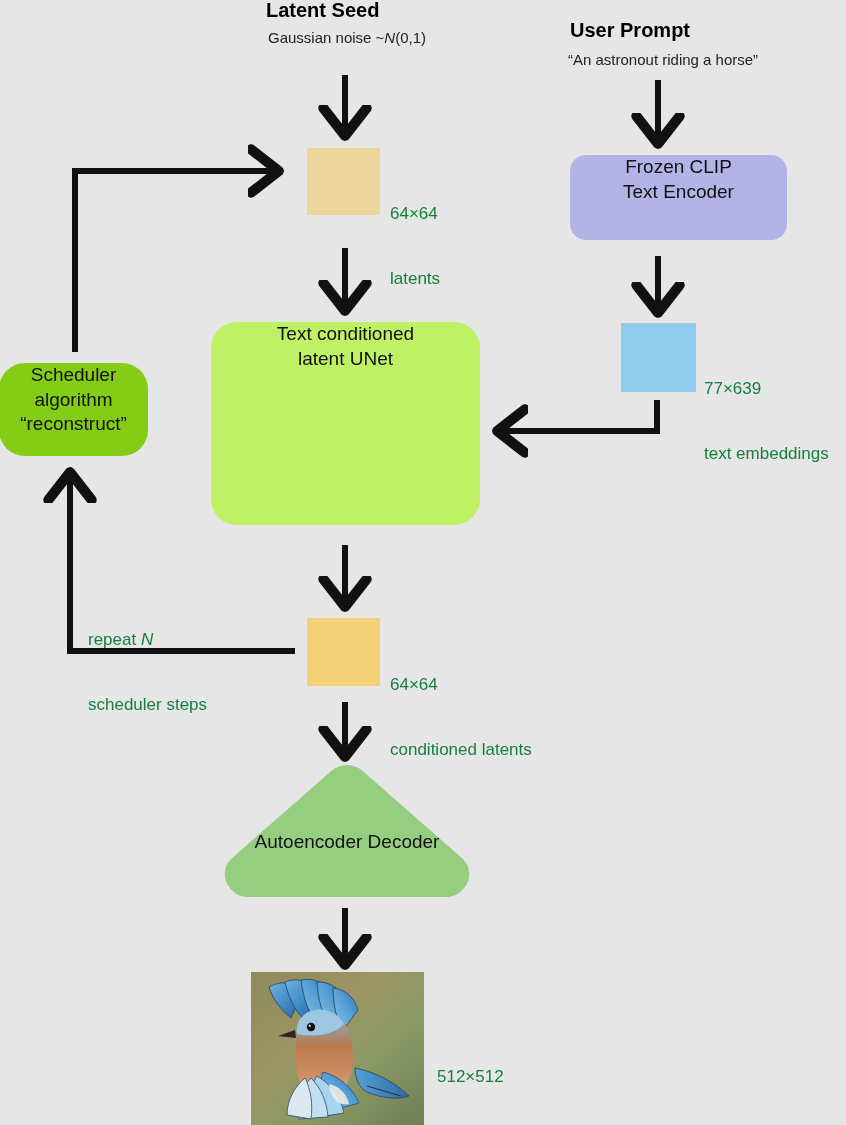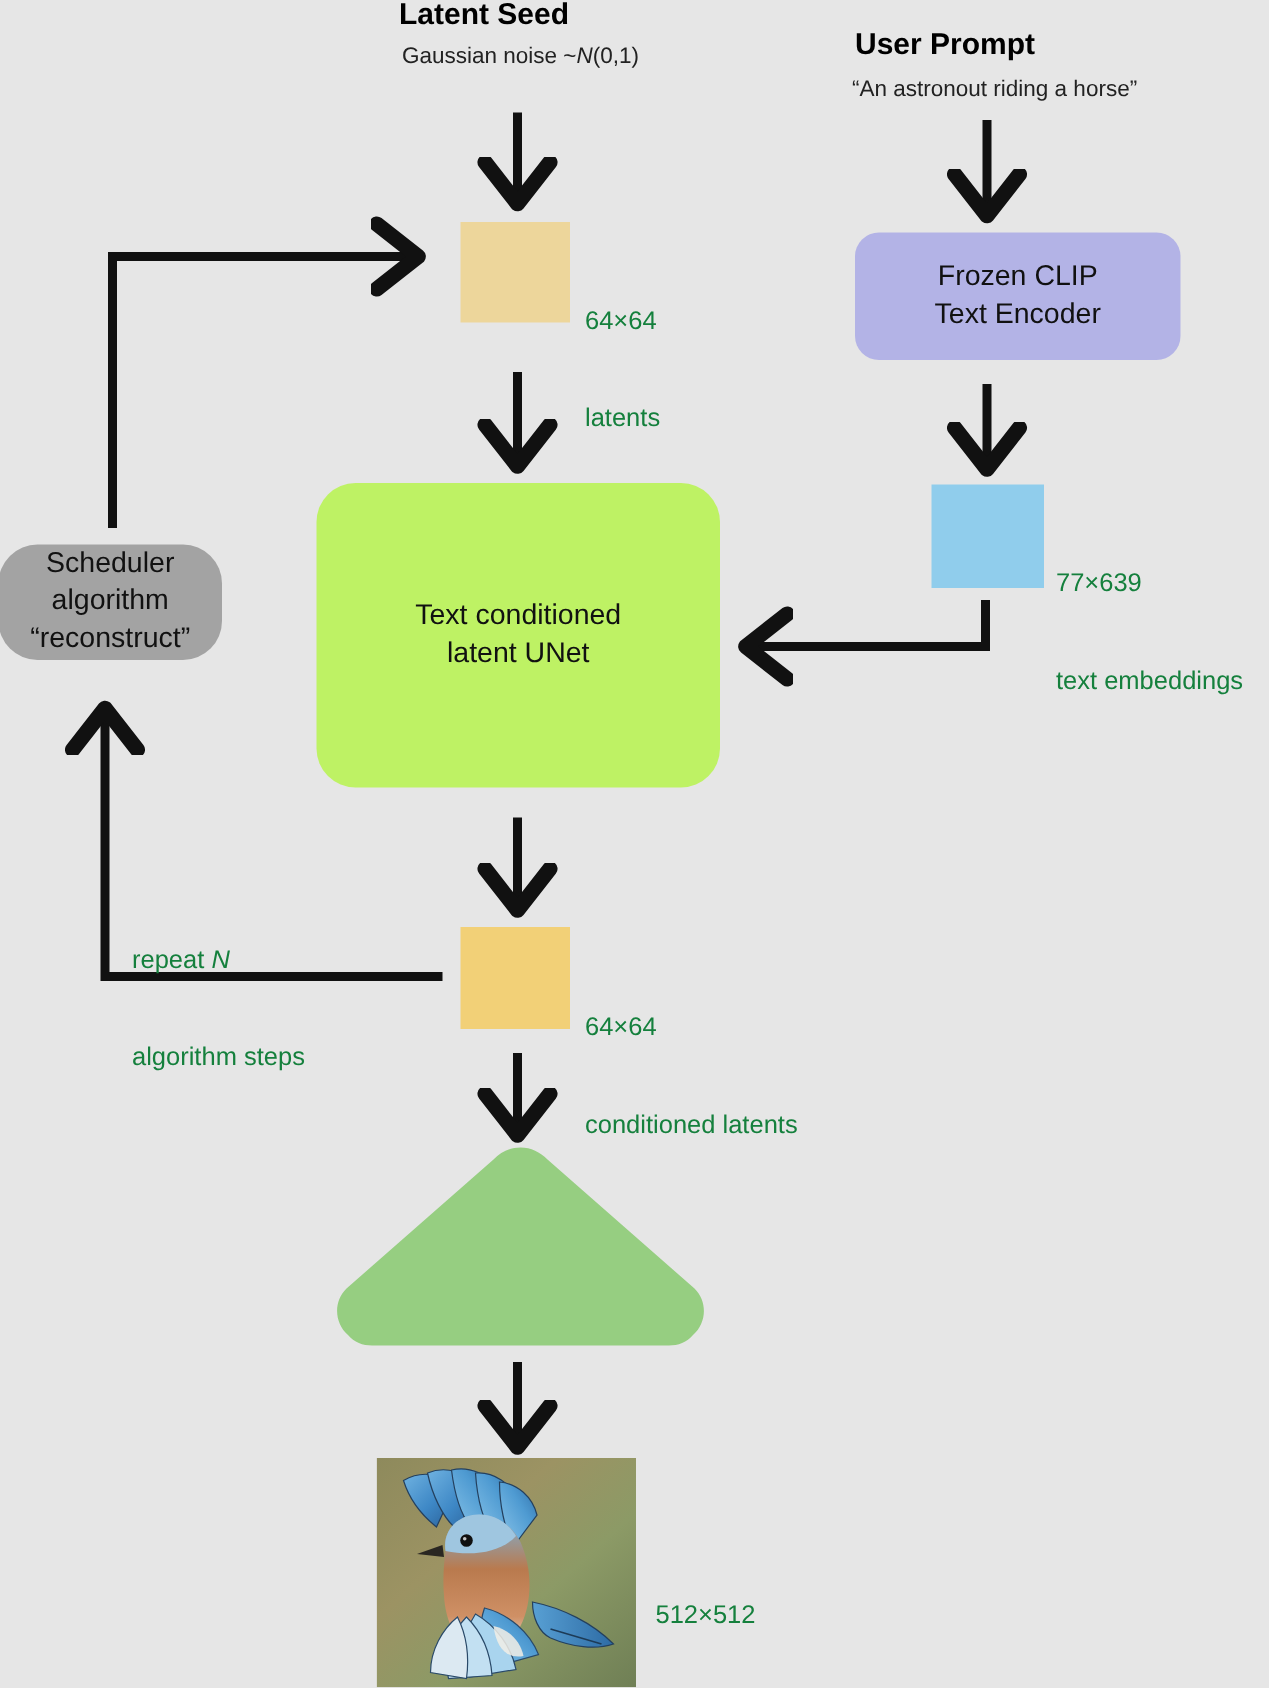--- a/index.html
+++ b/index.html
@@ -17,39 +17,39 @@
 
   
   .lbl { position:absolute; line-height:1.28; white-space:pre; }
   .title { font-weight:bold; font-size:20px; color:#000; }
   .sub   { font-size:15px; color:#222; }
   .ann   { font-size:17px; color:#15803d; }
   .ital { font-style:italic; }
 
   
   .box {
-    position:absolute; display:flex; align-items:center;
+    position:absolute; display:flex; align-items:flex-start;
     justify-content:center; text-align:center;
     font-size:19px; color:#111; line-height:1.3;
   }
   #latents-a { left:307px; top:148px; width:73px; height:67px; background:#edd69b; }
   #latents-b { left:307px; top:618px; width:73px; height:68px; background:#f2d077; }
   #text-emb  { left:621px; top:323px; width:75px; height:69px; background:#90cdec; }
 
   #clip-box {
     left:570px; top:155px; width:217px; height:85px;
     background:#b3b3e6; border-radius:16px;
   }
   #unet-box {
     left:211px; top:322px; width:269px; height:203px;
     background:#bef264; border-radius:26px;
   }
   #sched-box {
-    left:-1px; top:363px; width:149px; height:77px;
-    background:#a3a3a3; border-radius:26px; font-size:19px;
+    left:-1px; top:363px; width:149px; height:93px;
+    background:#84cc16; border-radius:26px; font-size:19px;
   }
 
   
   #vae-box { left:222px; top:763px; width:250px; height:136px; }
   #vae-box .vae-label {
     position:absolute; left:0; right:0; top:66px;
     text-align:center; font-size:19px; color:#111; line-height:1.35;
   }
 
   
@@ -129,21 +129,21 @@
 <div class="box" id="sched-box">
   <span>
     <span class="stack">Scheduler</span>
     <span class="stack">algorithm</span>
     <span class="stack">“reconstruct”</span>
   </span>
 </div>
 
 <div class="lbl ann" style="left:88px; top:585px;">
   <span class="stack"><span>repeat </span><span class="ital">N</span></span>
-  <span class="stack">algorithm steps</span>
+  <span class="stack">scheduler steps</span>
 </div>
 
 <div class="box" id="latents-b"></div>
 <div class="lbl ann" style="left:390px; top:630px;">
   <span class="stack">64×64</span>
   <span class="stack">conditioned latents</span>
 </div>
 
 <div class="node" id="vae-box">
   <svg width="250" height="136" viewBox="0 0 250 136" xmlns="http://www.w3.org/2000/svg">
@@ -152,20 +152,21 @@
              L241 96
              C250 105 249 119 240 127
              C236 132 230 134 224 134
              L26 134
              C20 134 14 132 10 127
              C1 119 0 105 9 96
              L107 10
              C112 5 118 2 125 2 Z" fill="#96ce81"></path>
   </svg>
   <div class="vae-label">
+    <span class="stack">Autoencoder Decoder</span>
   </div>
 </div>
 
 <div id="output-image">
   <svg width="173" height="153" viewBox="0 0 173 153" xmlns="http://www.w3.org/2000/svg">
     <defs>
       <linearGradient id="bg" x1="0" y1="0" x2="1" y2="1">
         <stop offset="0%" stop-color="#8e8a5c"></stop>
         <stop offset="35%" stop-color="#9c9363"></stop>
         <stop offset="62%" stop-color="#8c9a66"></stop>

